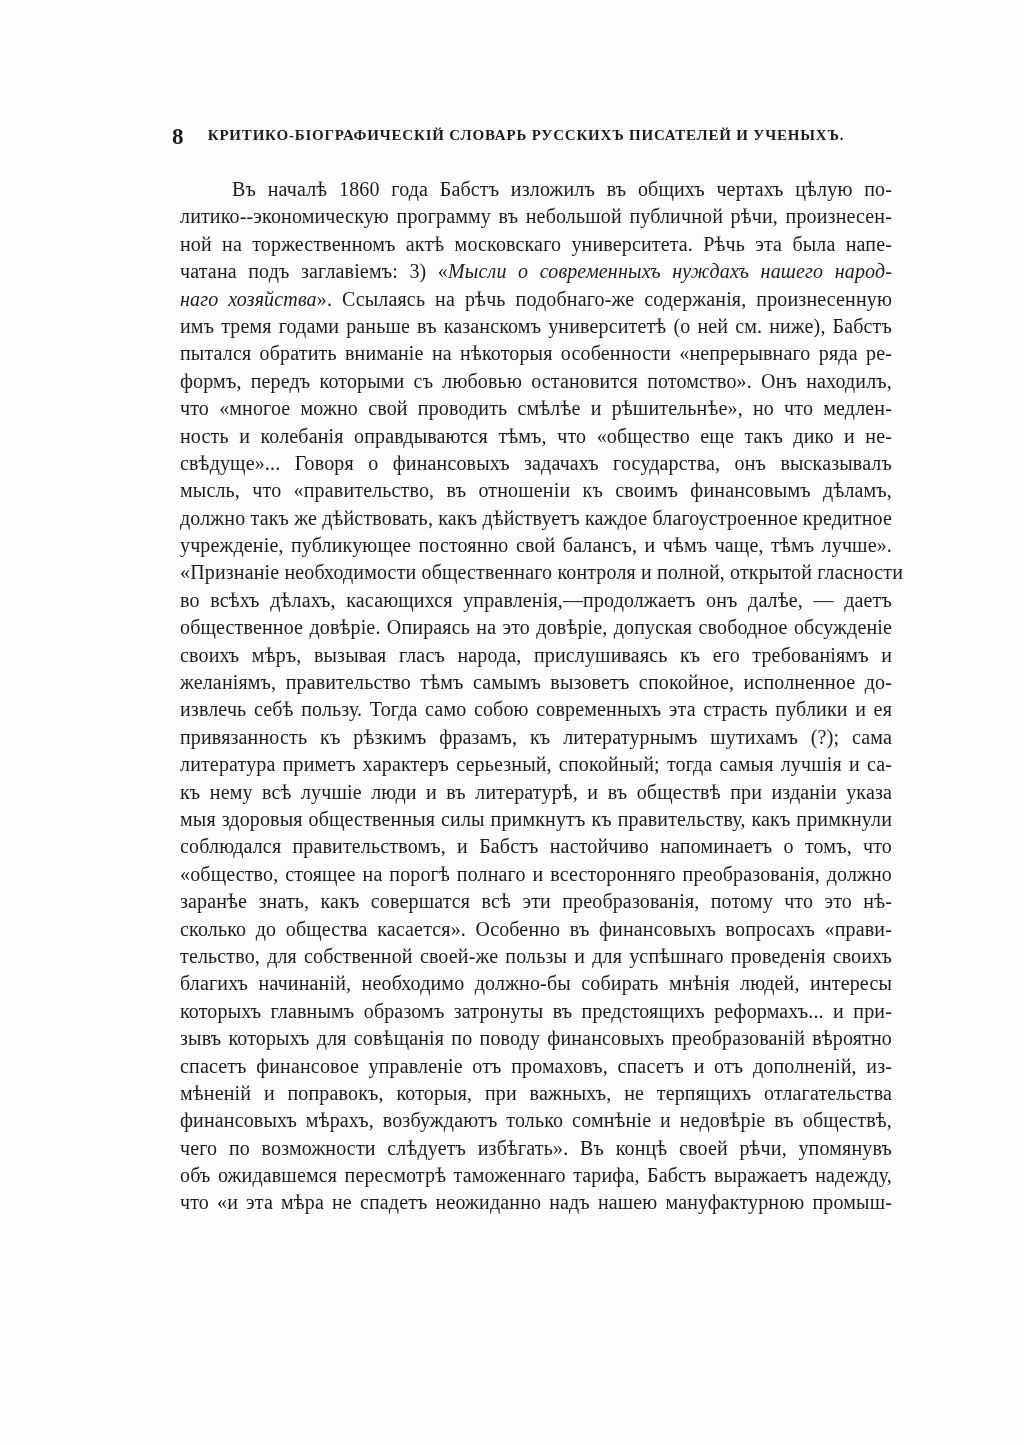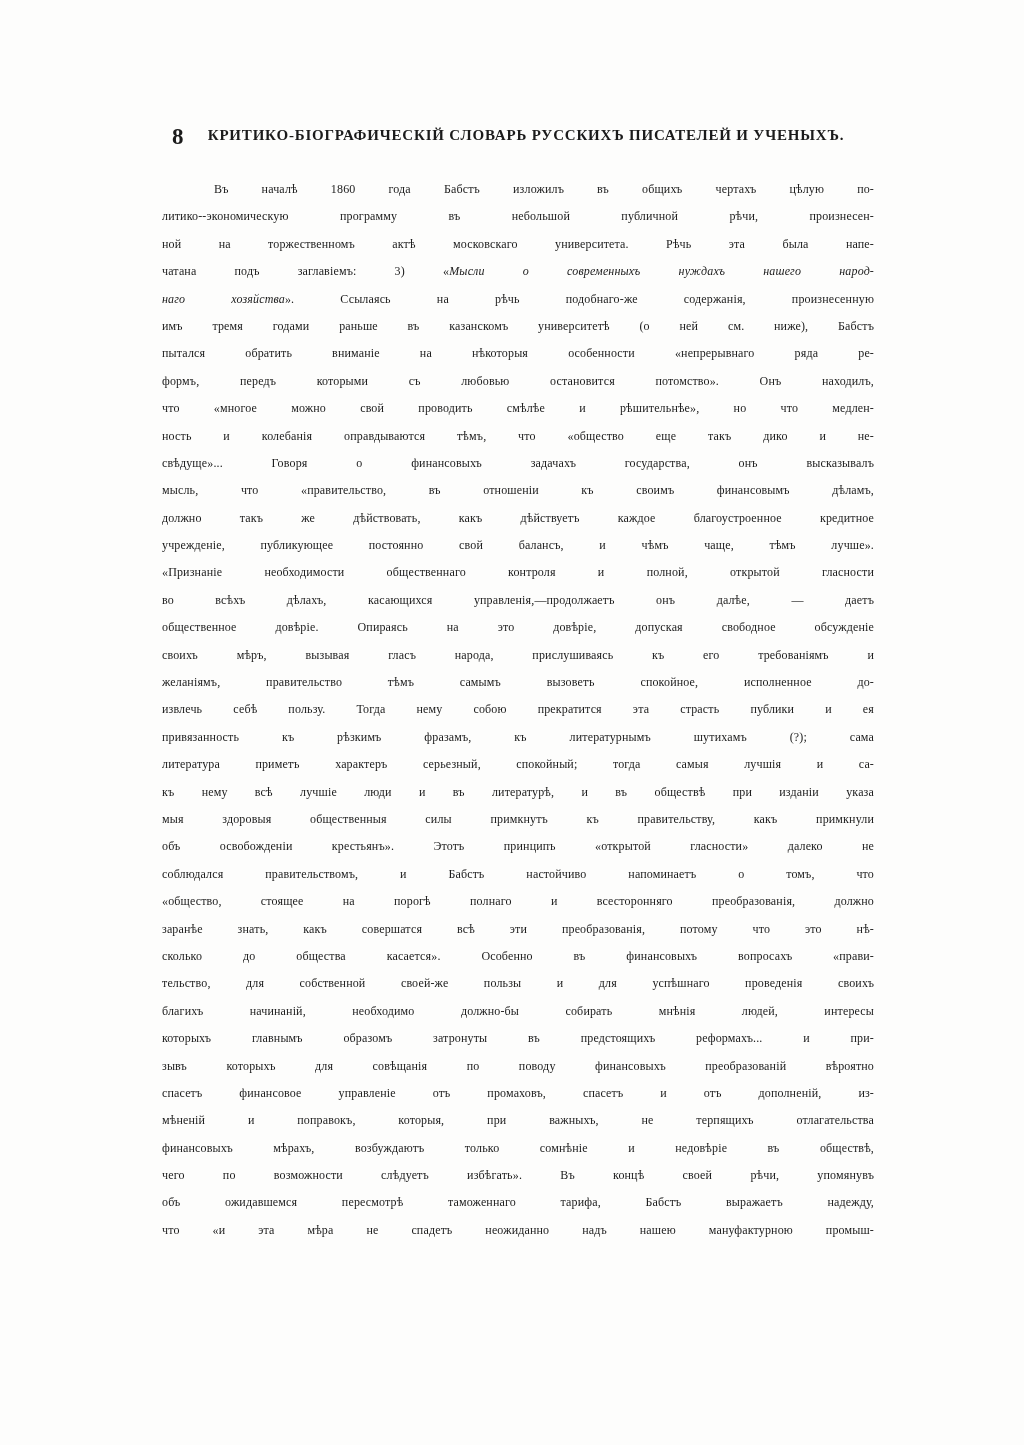--- a/index.html
+++ b/index.html
@@ -42,24 +42,24 @@
     top: 0;
     width: 100%;
     text-align: center;
     font-size: 15px;
     font-weight: bold;
     letter-spacing: 0.8px;
     white-space: nowrap;
   }
   .text-block {
     position: absolute;
-    left: 162px;
+    left: 180px;
     top: 176px;
     width: 712px;
-    font-size: 12px;
+    font-size: 20px;
     letter-spacing: 0.15px;
   }
   .line {
     height: 27.4px;
     line-height: 27.4px;
     text-align: justify;
     text-align-last: justify;
     white-space: nowrap;
     overflow: visible;
   }
@@ -93,26 +93,25 @@
       <div class="line"><span>ность и колебанія оправдываются тѣмъ, что «общество еще такъ дико и не-</span></div>
       <div class="line"><span>свѣдуще»... Говоря о финансовыхъ задачахъ государства, онъ высказывалъ</span></div>
       <div class="line"><span>мысль, что «правительство, въ отношеніи къ своимъ финансовымъ дѣламъ,</span></div>
       <div class="line"><span>должно такъ же дѣйствовать, какъ дѣйствуетъ каждое благоустроенное кредитное</span></div>
       <div class="line"><span>учрежденіе, публикующее постоянно свой балансъ, и чѣмъ чаще, тѣмъ лучше».</span></div>
       <div class="line"><span>«Признаніе необходимости общественнаго контроля и полной, открытой гласности</span></div>
       <div class="line"><span>во всѣхъ дѣлахъ, касающихся управленія,—продолжаетъ онъ далѣе, — даетъ</span></div>
       <div class="line"><span>общественное довѣріе. Опираясь на это довѣріе, допуская свободное обсужденіе</span></div>
       <div class="line"><span>своихъ мѣръ, вызывая гласъ народа, прислушиваясь къ его требованіямъ и</span></div>
       <div class="line"><span>желаніямъ, правительство тѣмъ самымъ вызоветъ спокойное, исполненное до-</span></div>
-      <div class="line"><span>извлечь себѣ пользу. Тогда нему собою прекратится эта страсть публики и ея</span></div>
+      <div class="line"><span>извлечь себѣ пользу. Тогда само собою современныхъ эта страсть публики и ея</span></div>
       <div class="line"><span>привязанность къ рѣзкимъ фразамъ, къ литературнымъ шутихамъ (?); сама</span></div>
       <div class="line"><span>литература приметъ характеръ серьезный, спокойный; тогда самыя лучшія и са-</span></div>
       <div class="line"><span>къ нему всѣ лучшіе люди и въ литературѣ, и въ обществѣ при изданіи указа</span></div>
       <div class="line"><span>мыя здоровыя общественныя силы примкнутъ къ правительству, какъ примкнули</span></div>
-      <div class="line"><span>объ освобожденіи крестьянъ». Этотъ принципъ «открытой гласности» далеко не</span></div>
       <div class="line"><span>соблюдался правительствомъ, и Бабстъ настойчиво напоминаетъ о томъ, что</span></div>
       <div class="line"><span>«общество, стоящее на порогѣ полнаго и всесторонняго преобразованія, должно</span></div>
       <div class="line"><span>заранѣе знать, какъ совершатся всѣ эти преобразованія, потому что это нѣ-</span></div>
       <div class="line"><span>сколько до общества касается». Особенно въ финансовыхъ вопросахъ «прави-</span></div>
       <div class="line"><span>тельство, для собственной своей-же пользы и для успѣшнаго проведенія своихъ</span></div>
       <div class="line"><span>благихъ начинаній, необходимо должно-бы собирать мнѣнія людей, интересы</span></div>
       <div class="line"><span>которыхъ главнымъ образомъ затронуты въ предстоящихъ реформахъ... и при-</span></div>
       <div class="line"><span>зывъ которыхъ для совѣщанія по поводу финансовыхъ преобразованій вѣроятно</span></div>
       <div class="line"><span>спасетъ финансовое управленіе отъ промаховъ, спасетъ и отъ дополненій, из-</span></div>
       <div class="line"><span>мѣненій и поправокъ, которыя, при важныхъ, не терпящихъ отлагательства</span></div>

